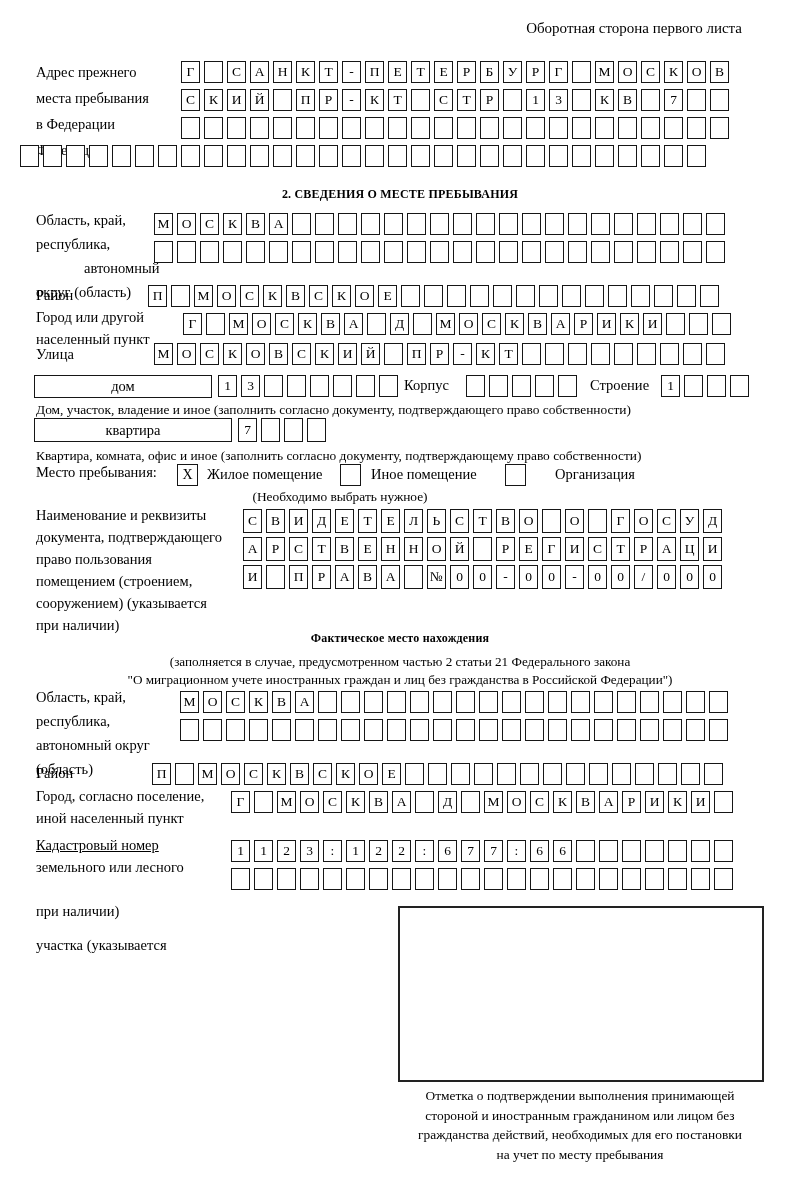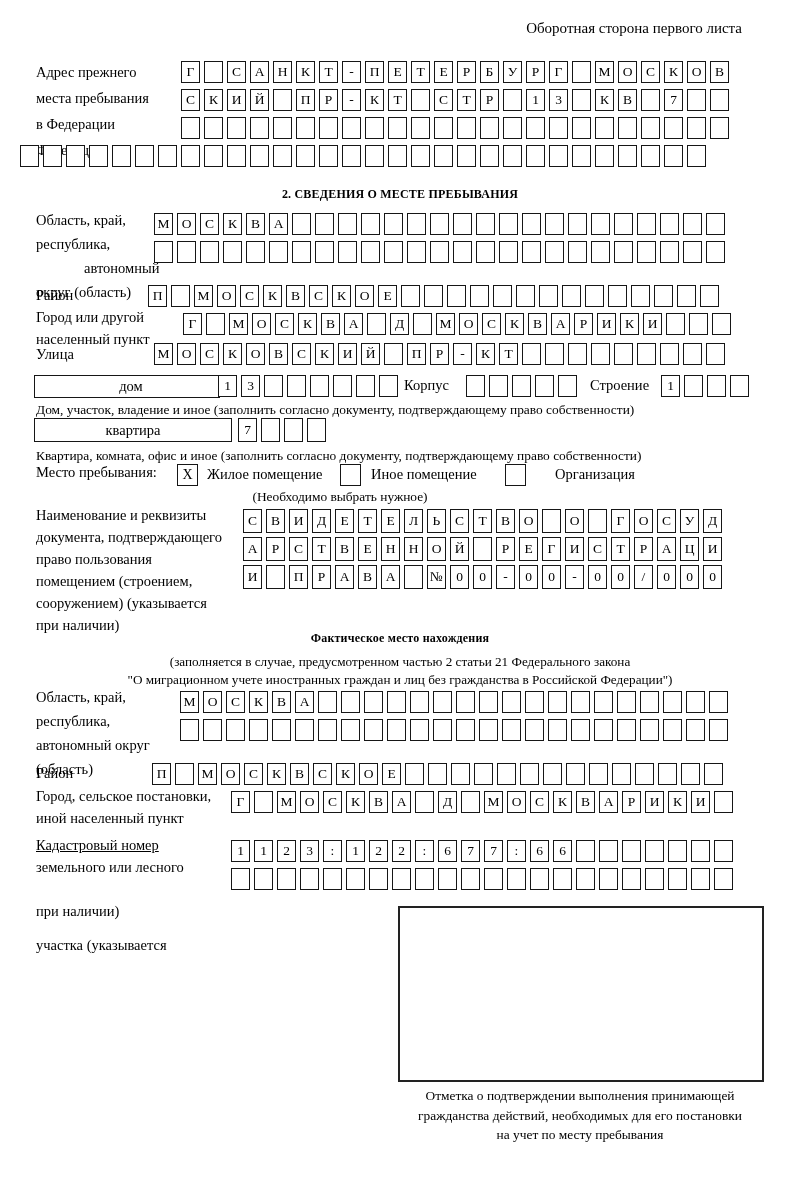--- a/index.html
+++ b/index.html
@@ -283,21 +283,21 @@
       <span class="cell"></span>
       <span class="cell"></span>
       <span class="cell"></span>
       <span class="cell"></span>
       <span class="cell"></span>
       <span class="cell"></span>
       <span class="cell"></span>
       <span class="cell"></span>
     </div>
 
-  <div class="abs wbox" style="left:34px;top:375px;width:176px;height:21px;line-height:21px;padding-left:8px;">дом</div>
+  <div class="abs wbox" style="left:34px;top:375px;width:176px;height:21px;line-height:21px;">дом</div>
   <div class="abs cells" style="left:218px;top:375px;">
       <span class="cell">1</span>
       <span class="cell">3</span>
       <span class="cell"></span>
       <span class="cell"></span>
       <span class="cell"></span>
       <span class="cell"></span>
       <span class="cell"></span>
       <span class="cell"></span>
     </div>
@@ -309,21 +309,21 @@
       <span class="cell"></span>
       <span class="cell"></span>
     </div>
   <div class="abs lbl" style="left:590px;top:377px;">Строение</div>
   <div class="abs cells" style="left:661px;top:375px;">
       <span class="cell">1</span>
       <span class="cell"></span>
       <span class="cell"></span>
       <span class="cell"></span>
     </div>
-  <div class="abs note" style="left:36px;top:402px;font-size:13.4px;">Дом, участок, владение и иное (заполнить согласно документу, подтверждающему право собственности)</div>
+  <div class="abs note" style="left:36px;top:402px;font-size:13.4px;">Дом, участок, владение и иное (заполнить согласно документу, подтверждающего право собственности)</div>
 
   <div class="abs wbox" style="left:34px;top:418px;width:196px;height:22px;line-height:22px;">квартира</div>
   <div class="abs cells tall" style="left:238px;top:418px;">
       <span class="cell">7</span>
       <span class="cell"></span>
       <span class="cell"></span>
       <span class="cell"></span>
     </div>
   <div class="abs note" style="left:36px;top:448px;font-size:13.4px;text-align:right;">Квартира, комната, офис и иное (заполнить согласно документу, подтверждающему право собственности)</div>
 
@@ -495,21 +495,21 @@
       <span class="cell"></span>
       <span class="cell"></span>
       <span class="cell"></span>
       <span class="cell"></span>
       <span class="cell"></span>
       <span class="cell"></span>
       <span class="cell"></span>
       <span class="cell"></span>
     </div>
 
-  <div class="abs lbl" style="left:36px;top:788px;">Город, сельское постановки,</div>
+  <div class="abs lbl" style="left:36px;top:788px;">Город, согласно поселение,</div>
   <div class="abs lbl" style="left:36px;top:810px;">иной населенный пункт</div>
   <div class="abs cells" style="left:231px;top:791px;">
       <span class="cell">Г</span>
       <span class="cell"></span>
       <span class="cell">М</span>
       <span class="cell">О</span>
       <span class="cell">С</span>
       <span class="cell">К</span>
       <span class="cell">В</span>
       <span class="cell">А</span>
@@ -578,17 +578,18 @@
       <span class="cell"></span>
       <span class="cell"></span>
       <span class="cell"></span>
       <span class="cell"></span>
       <span class="cell"></span>
     </div>
 
   <div class="abs stamp" style="left:398px;top:906px;width:362px;height:172px;"></div>
   <div class="abs cap" style="left:394px;top:1086px;width:372px;">
     <div>Отметка о подтверждении выполнения принимающей</div>
+    <div>стороной и иностранным гражданином или лицом без</div>
     <div>гражданства действий, необходимых для его постановки</div>
     <div>на учет по месту пребывания</div>
   </div>
 
 </div>
 
 </body></html>

